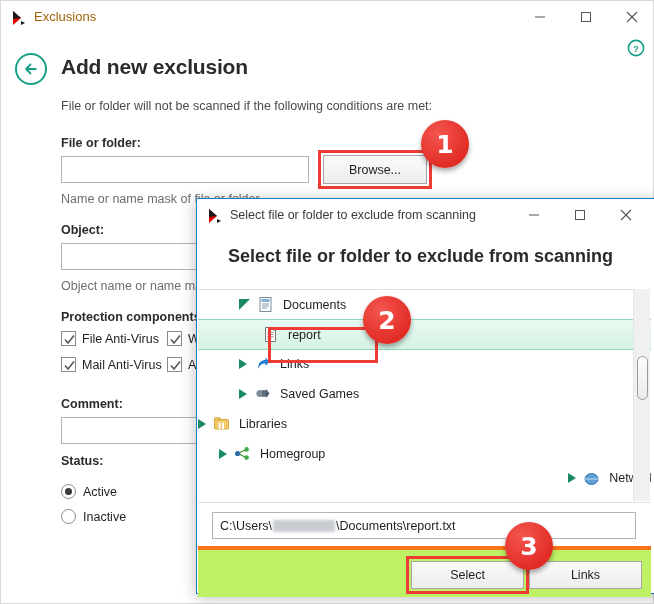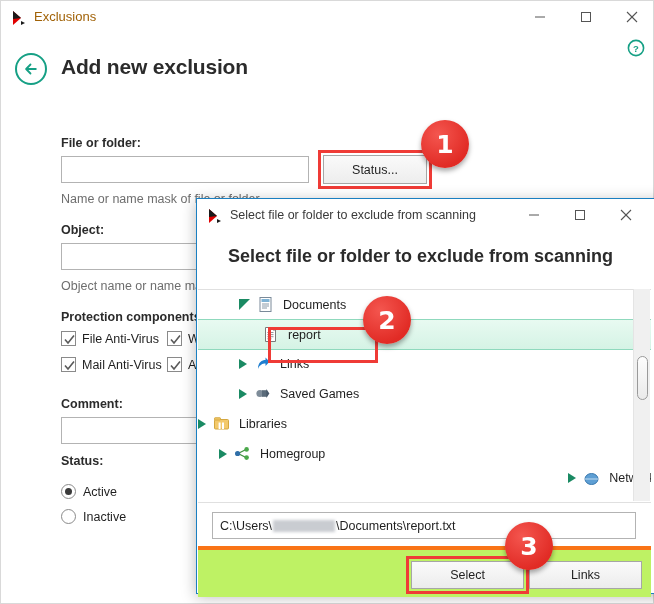--- a/index.html
+++ b/index.html
@@ -156,30 +156,31 @@
   </div>
 
   <div id="back-button">
     <svg width="15" height="13" viewBox="0 0 15 13">
       <line x1="13" y1="6.5" x2="3" y2="6.5" stroke="#16a085" stroke-width="1.8"></line>
       <polyline points="7,2 2.6,6.5 7,11" fill="none" stroke="#16a085" stroke-width="1.8" stroke-linecap="round" stroke-linejoin="round"></polyline>
     </svg>
   </div>
 
   <div id="page-title">Add new exclusion</div>
+  <div id="page-subtitle">File or folder will not be scanned if the following conditions are met:</div>
 
   <div class="fl" id="lbl-file">File or folder:</div>
   <div class="ti" id="in-file"></div>
   <div class="fh" id="hint-file">Name or name mask of file or folder</div>
 
   <div class="fl" id="lbl-object">Object:</div>
   <div class="ti" id="in-object"></div>
   <div class="fh" id="hint-object">Object name or name mask</div>
 
-  <div id="browse-button">Status...</div>
+  <div id="browse-button">Browse...</div>
   <div id="browse-hl"></div>
 
   <div class="fl" id="lbl-prot">Protection components:</div>
 
   <div class="cbrow" id="cb-file">
     <span class="cb">
       <svg width="13" height="13" viewBox="0 0 13 13">
           <polyline points="2,6.5 5,10 11,2.5" fill="none" stroke="#5a5a5a" stroke-width="1.6"></polyline>
         </svg>
     </span>

